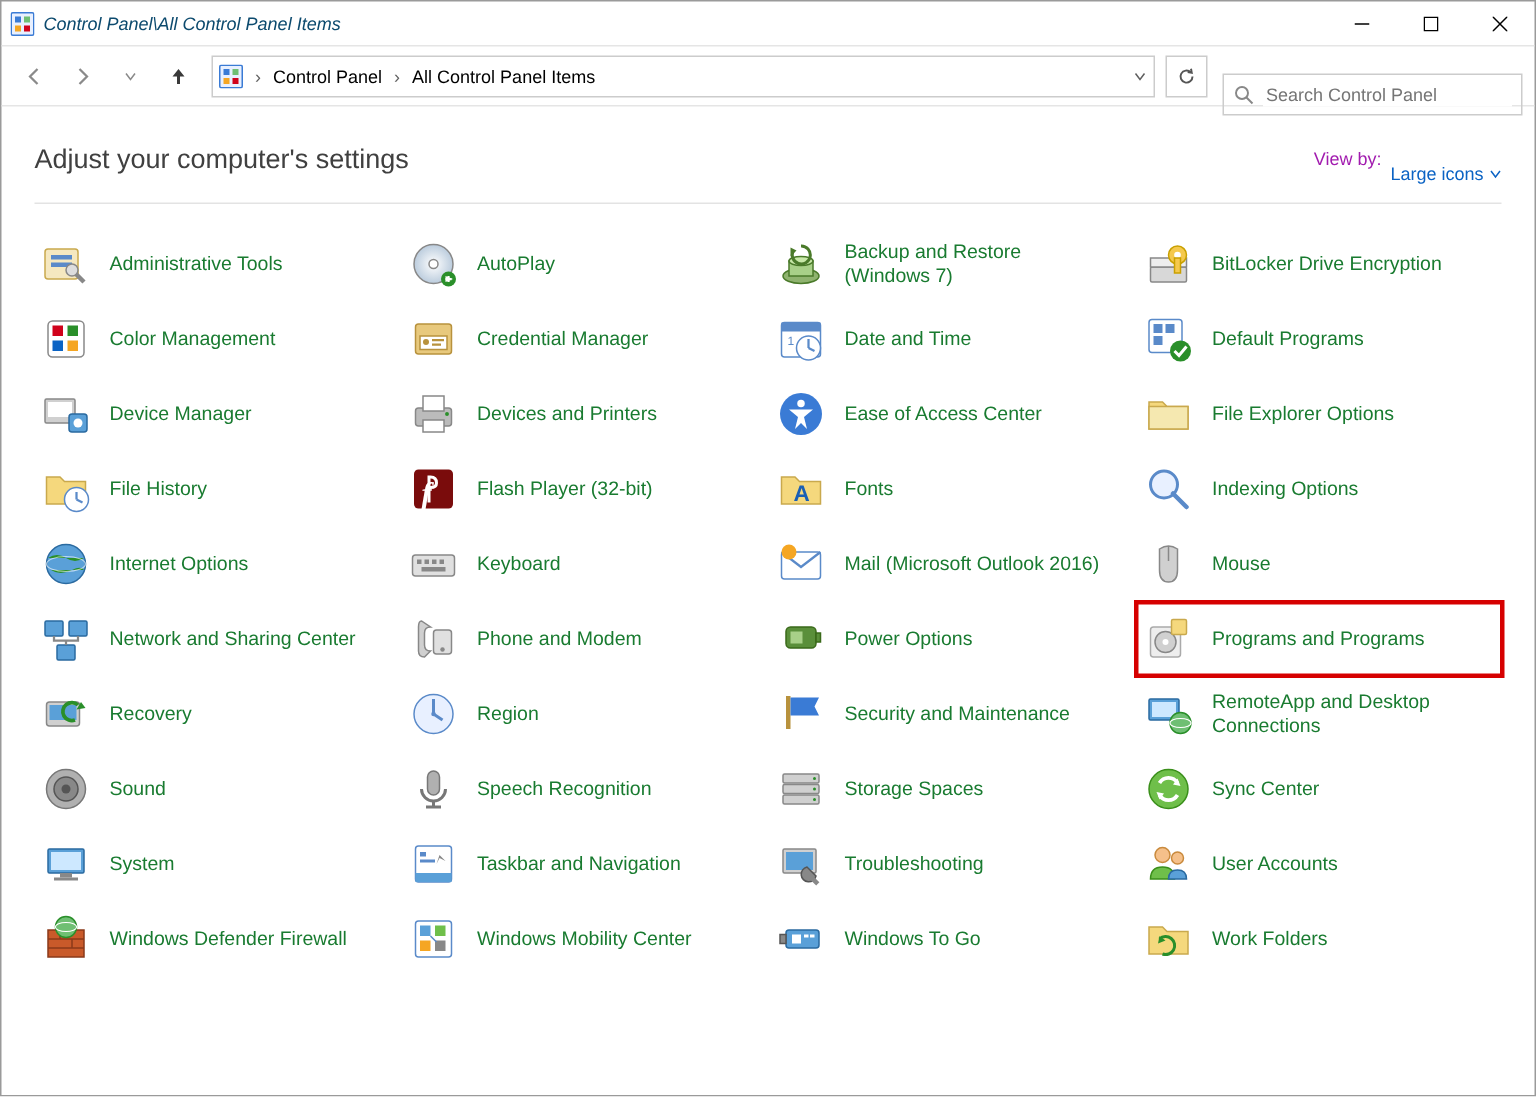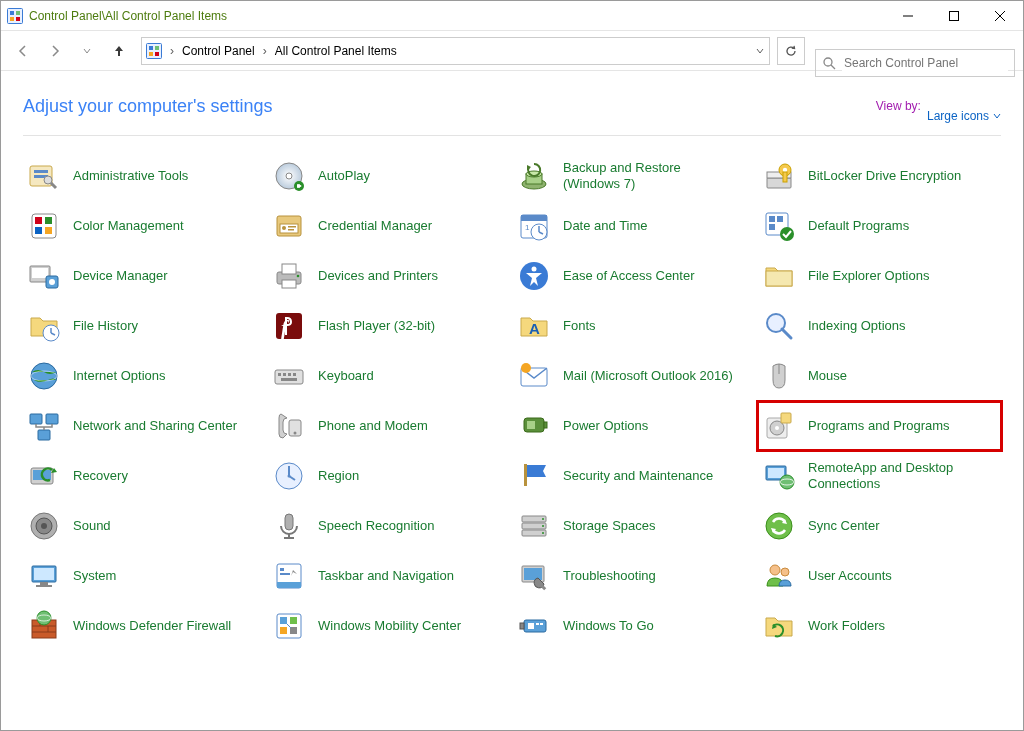--- a/index.html
+++ b/index.html
@@ -1,38 +1,38 @@
 <!DOCTYPE html>
 <html><head>
 <meta charset="utf-8">
 <style>
   * { box-sizing: border-box; }
   html, body { margin:0; padding:0; font-family: "Segoe UI", Tahoma, sans-serif; font-size: 12px; color:#000; background:#fff; }
   .window { width:1024px; height:731px; border:1px solid #9a9a9a; display:flex; flex-direction:column; }
   .titlebar { height:30px; display:flex; align-items:center; padding:0 0 0 6px; border-bottom:1px solid #e5e5e5; }
   .titlebar .icon-slot { width:16px; height:16px; margin-right:6px; display:flex; align-items:center; justify-content:center; }
-  .titlebar .title-text { font-size:12px; color:#4d7c0f; }
+  .titlebar .title-text { font-size:12px; color:#0c4a6e;font-style:italic; }
   .titlebar .spacer { flex:1; }
   .winbtn { width:46px; height:30px; display:flex; align-items:center; justify-content:center; color:#000; }
 
   .navbar { height:40px; display:flex; align-items:center; padding:0 8px; gap:4px; border-bottom:1px solid #e5e5e5; }
   .navbtn { width:28px; height:28px; display:flex; align-items:center; justify-content:center; color:#8a8a8a; }
   .navbtn.enabled { color:#3a3a3a; }
   .addrbar { flex:1; height:28px; border:1px solid #ccc; margin:0 4px; display:flex; align-items:center; padding:0 4px; gap:4px; font-size:12px; }
   .addrbar .addr-icon { width:16px; height:16px; display:flex; align-items:center; justify-content:center; }
   .addrbar .crumb-sep { color:#606060; padding:0 4px; }
   .addrbar .crumb-text { color:#000; }
   .addrbar .flex { flex:1; }
   .refreshbtn { width:28px; height:28px; border:1px solid #ccc; display:flex; align-items:center; justify-content:center; margin-left:-1px; }
   .searchbox { width:200px; height:28px; border:1px solid #ccc; display:flex; align-items:center; padding:0 6px; color:#888; gap:6px; margin-left:6px;margin-top:25px; }
   .searchbox input { border:none; outline:none; font-size:12px; flex:1; color:#444; }
 
   .content { flex:1; overflow:auto; padding:18px 22px; }
   .settings-row { display:flex; align-items:center; margin-bottom:12px; }
-  .settings-title { color:#3b82f6; font-size:18px; }
+  .settings-title { color:#404040; font-size:18px; }
   .settings-row .flex { flex:1; }
   .viewby-label { font-size:12px; color:#a21caf; margin-right:6px; }
   .viewby-value { font-size:12px; color:#0b63c4; display:flex; align-items:center; gap:4px;margin-top:20px; }
   .divider { height:1px; background:#e3e3e3; margin-bottom:16px; }
 
   .grid { display:grid; grid-template-columns: repeat(4, 1fr); column-gap:2px; row-gap:2px; }
   .item { display:flex; align-items:center; height:48px; padding:2px 4px; gap:12px; }
   .item .item-icon { width:34px; height:34px; display:flex; align-items:center; justify-content:center; }
   .item .item-label { color:#197b30; font-size:13px; line-height:1.2; max-width:170px; }
   .item.highlighted { outline:3px solid #d60000; outline-offset:-1px; }

